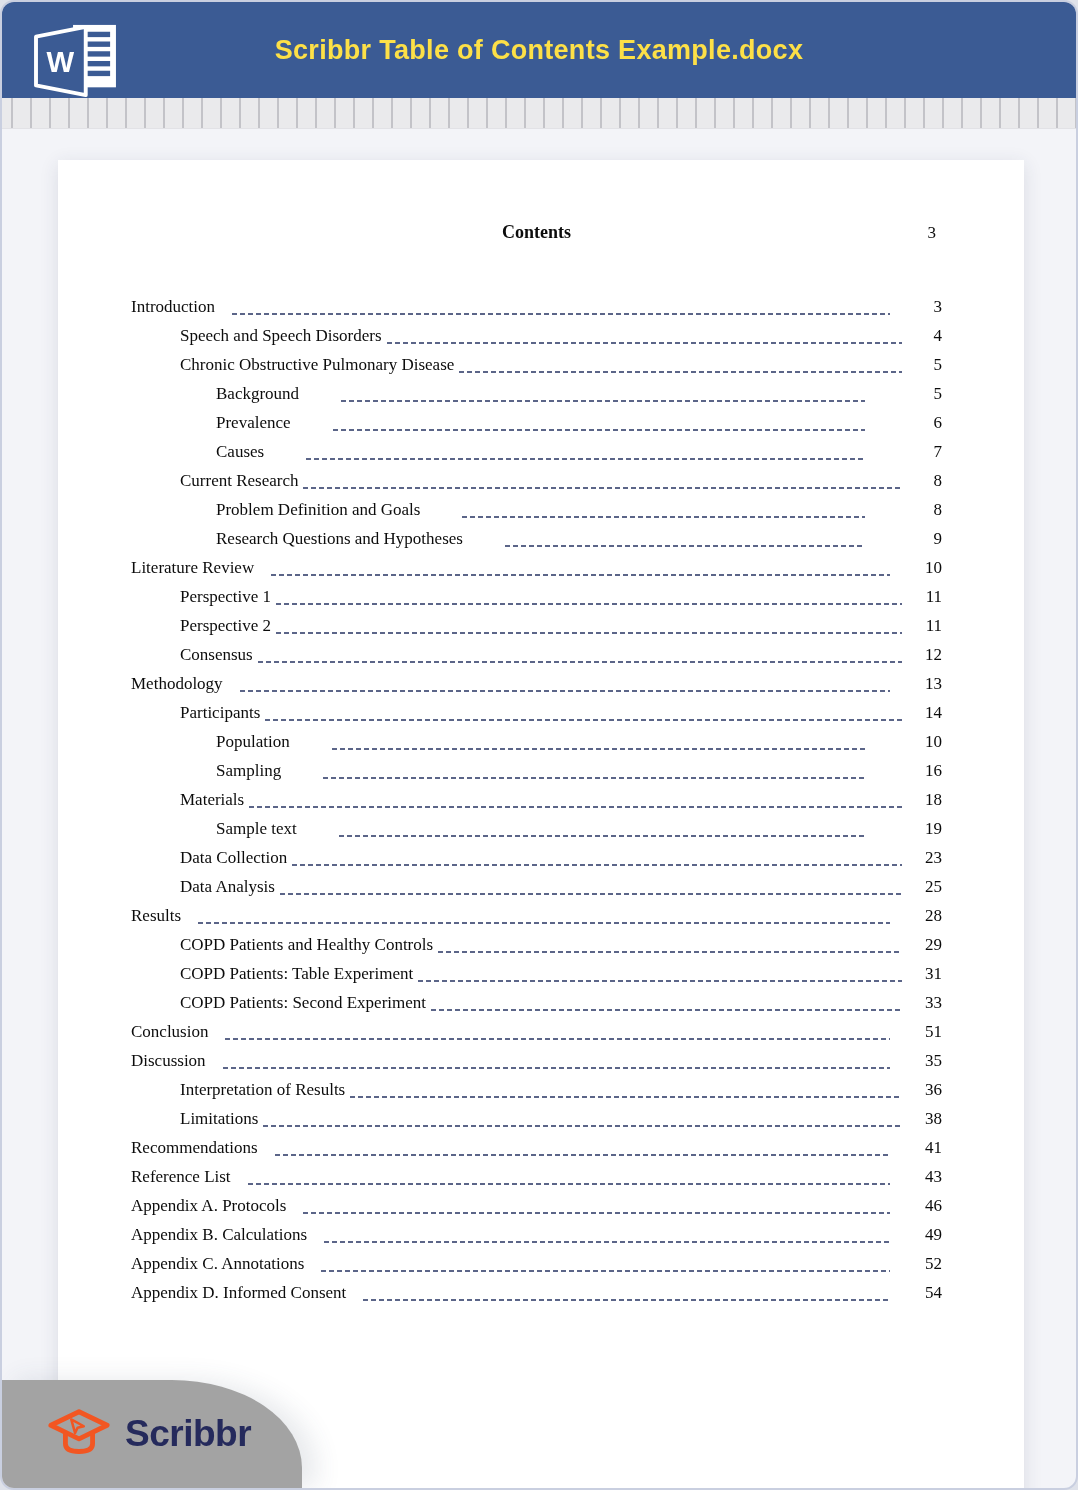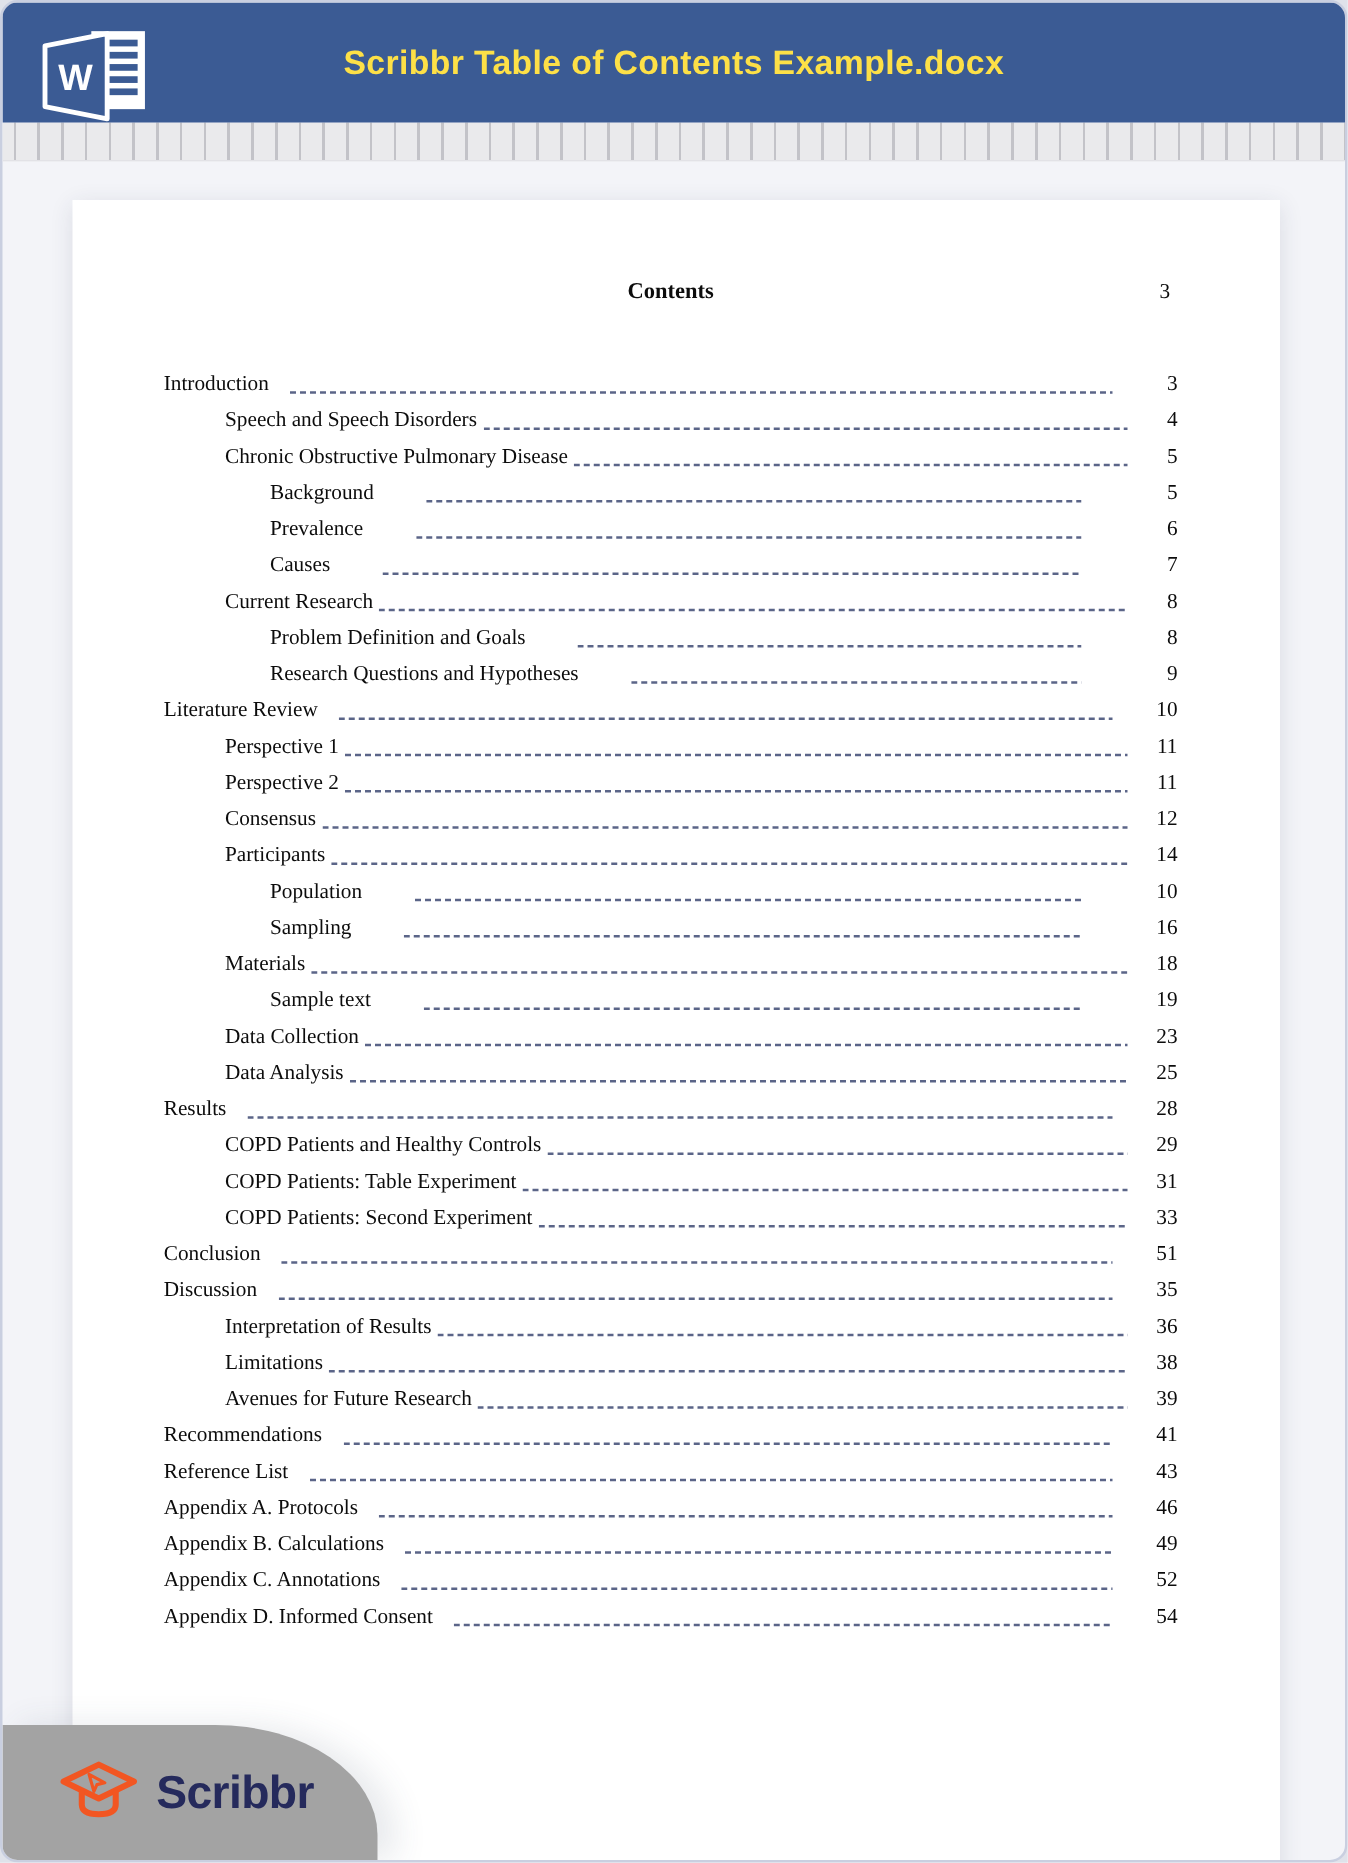--- a/index.html
+++ b/index.html
@@ -171,20 +171,25 @@
           <span class="toc-leader"></span>
           <span class="toc-page">11</span>
         </div>
 
         <div class="toc-row level-2">
           <span class="toc-label">Consensus</span>
           <span class="toc-leader"></span>
           <span class="toc-page">12</span>
         </div>
 
+        <div class="toc-row level-1">
+          <span class="toc-label">Methodology</span>
+          <span class="toc-leader"></span>
+          <span class="toc-page">13</span>
+        </div>
 
         <div class="toc-row level-2">
           <span class="toc-label">Participants</span>
           <span class="toc-leader"></span>
           <span class="toc-page">14</span>
         </div>
 
         <div class="toc-row level-3">
           <span class="toc-label">Population</span>
           <span class="toc-leader"></span>
@@ -262,25 +267,20 @@
           <span class="toc-leader"></span>
           <span class="toc-page">36</span>
         </div>
 
         <div class="toc-row level-2">
           <span class="toc-label">Limitations</span>
           <span class="toc-leader"></span>
           <span class="toc-page">38</span>
         </div>
 
-        <div class="toc-row level-2">
-          <span class="toc-label">Avenues for Future Research</span>
-          <span class="toc-leader"></span>
-          <span class="toc-page">39</span>
-        </div>
 
         <div class="toc-row level-1">
           <span class="toc-label">Recommendations</span>
           <span class="toc-leader"></span>
           <span class="toc-page">41</span>
         </div>
 
         <div class="toc-row level-1">
           <span class="toc-label">Reference List</span>
           <span class="toc-leader"></span>

